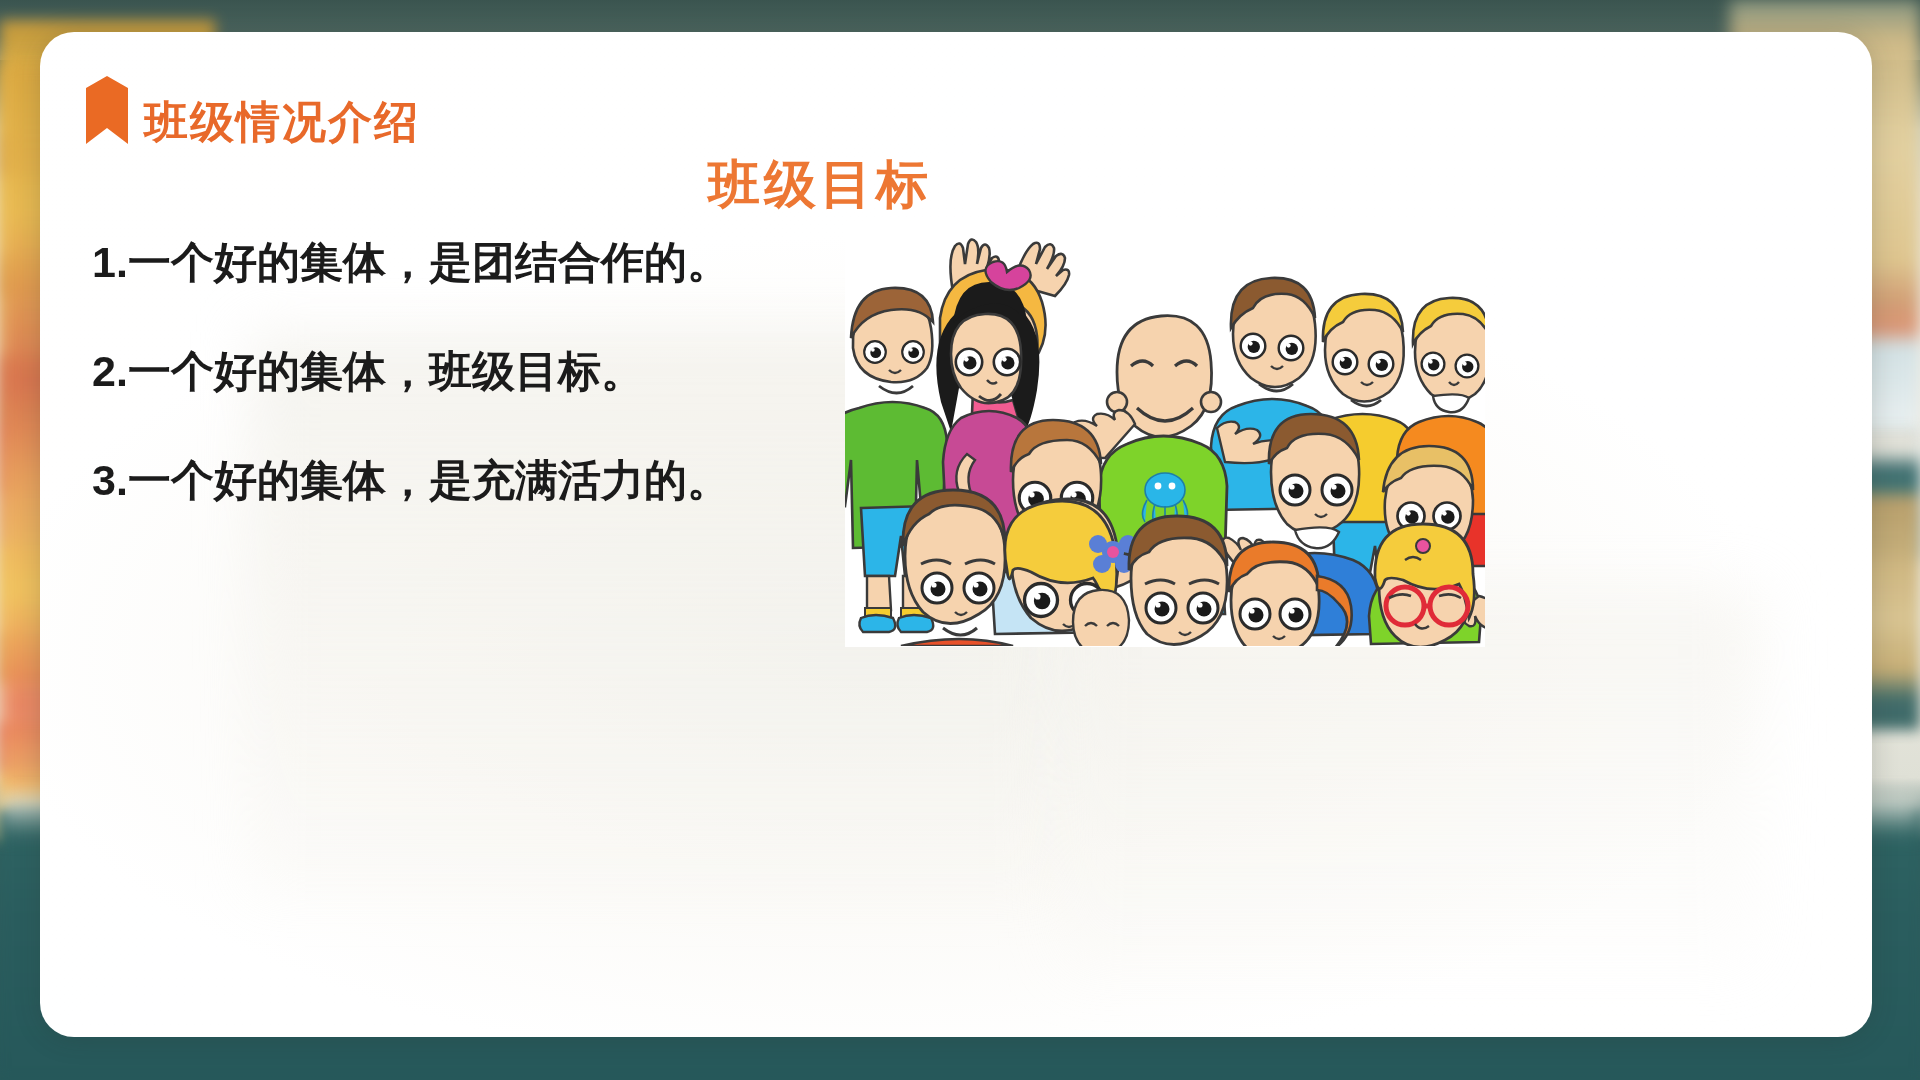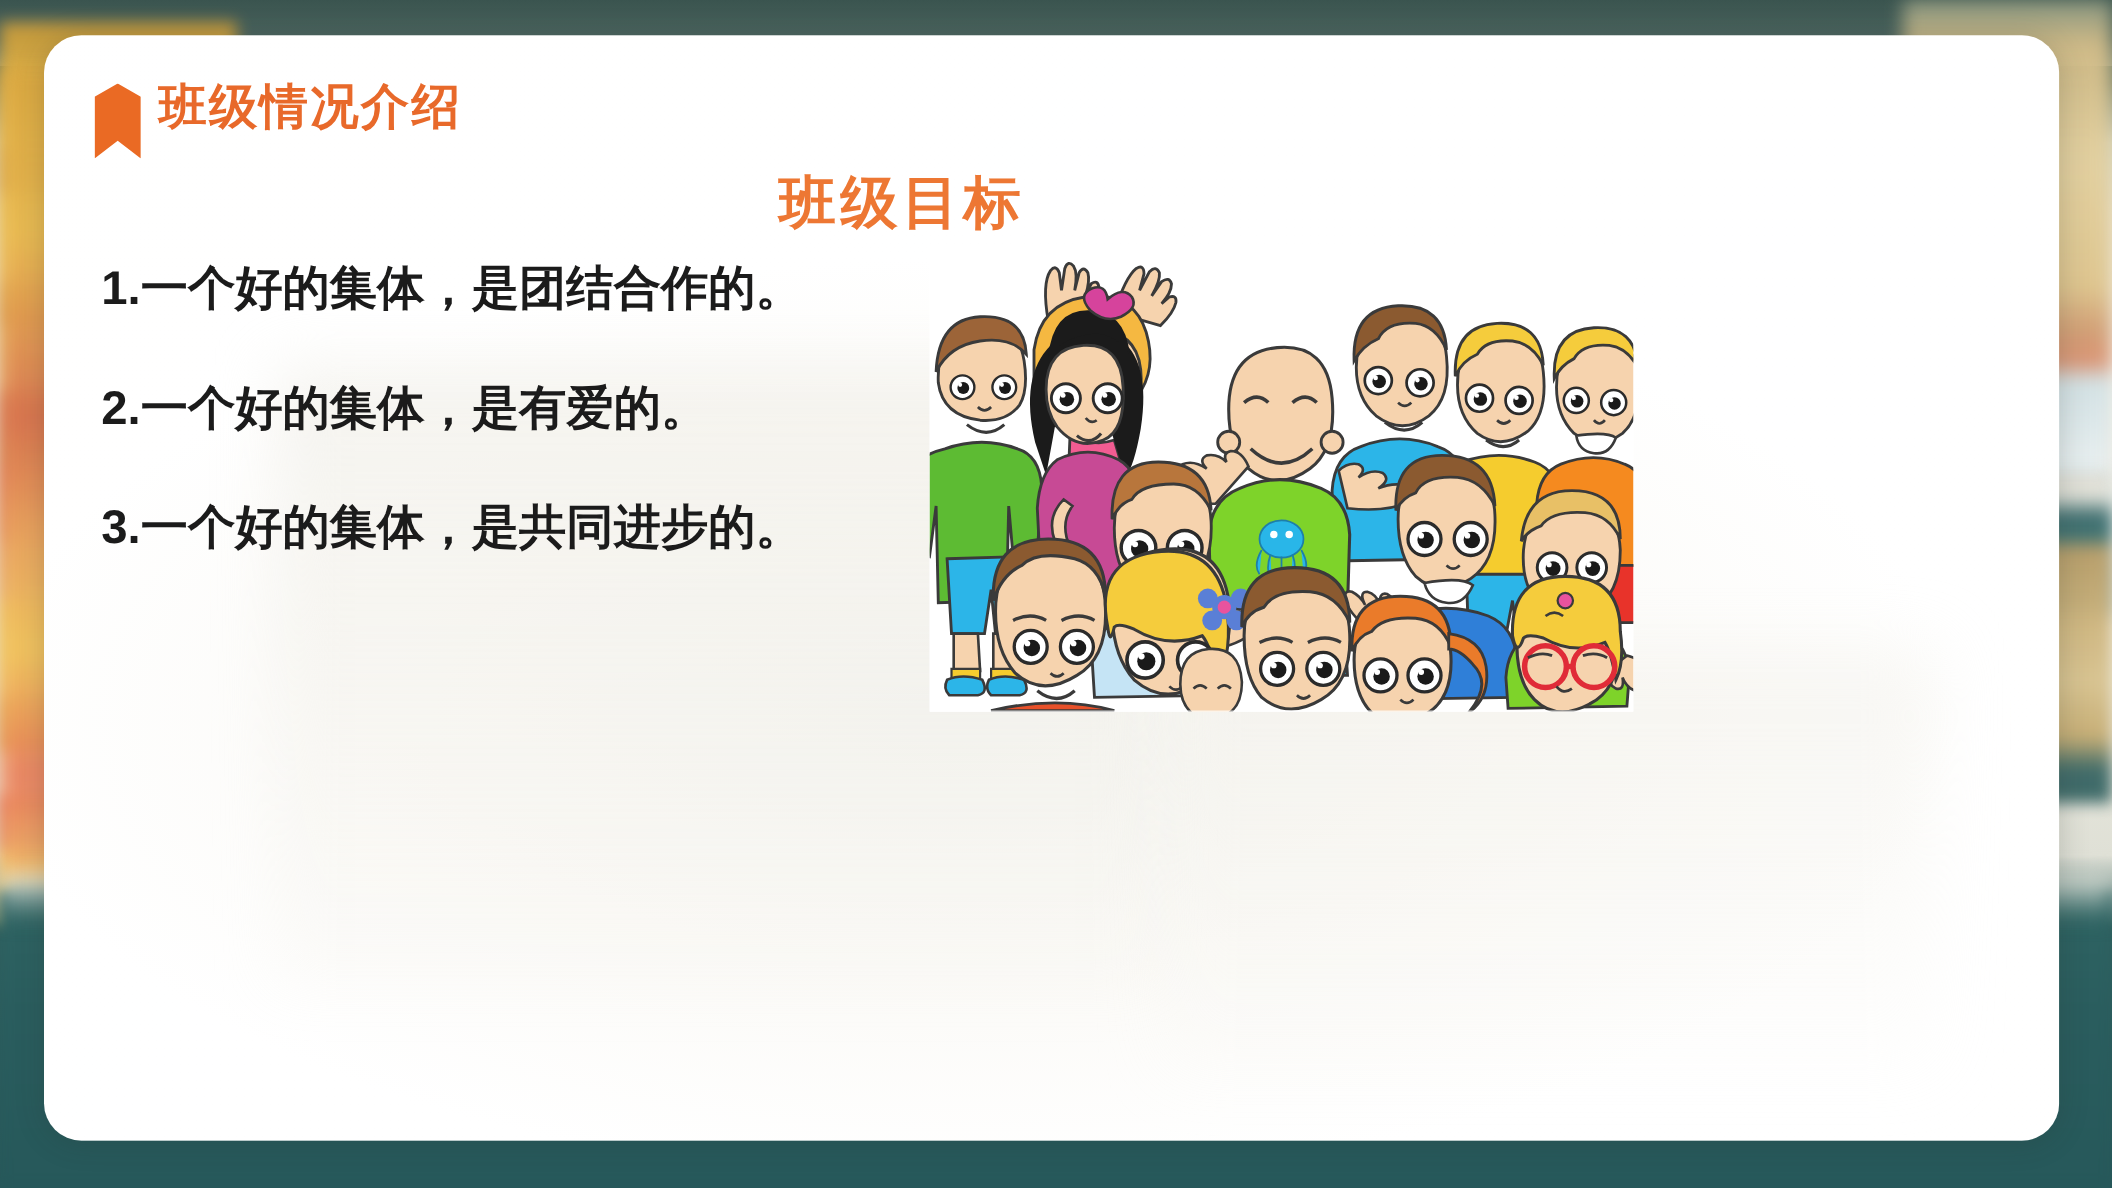--- a/index.html
+++ b/index.html
@@ -116,21 +116,21 @@
   .card-ghost2 {
     position:absolute; left:1020px; top:560px; width:700px; height:380px;
     background:linear-gradient(180deg,rgba(242,240,233,.5),rgba(250,249,245,.15));
     filter:blur(30px);
     pointer-events:none;
   }
 
   
   #header-row {
     position:absolute; left:46px; top:44px;
-    display:flex; align-items:flex-start; gap:16px;
+    display:flex; align-items:flex-end; gap:16px;
   }
   #bookmark-icon { width:42px; height:68px; flex:0 0 auto; display:block; }
   #header-title {
     font-size:44px;
     font-weight:bold;
     color:#e8692a;
     letter-spacing:2px;
     line-height:1;
     white-space:nowrap;
   }
@@ -203,24 +203,24 @@
     <span id="header-title">班级情况介绍</span>
   </div>
 
   <div id="main-title">班级目标</div>
 
   <div id="goal-list">
     <div class="goal-item">
       <span class="goal-num">1.</span><span>一个好的集体，是团结合作的。</span>
     </div>
     <div class="goal-item">
-      <span class="goal-num">2.</span><span>一个好的集体，是有爱的。</span>
+      <span class="goal-num">2.</span><span>一个好的集体，班级目标。</span>
     </div>
     <div class="goal-item">
-      <span class="goal-num">3.</span><span>一个好的集体，是共同进步的。</span>
+      <span class="goal-num">3.</span><span>一个好的集体，是充满活力的。</span>
     </div>
   </div>
 
   <div id="illustration">
     <svg id="kids-svg" viewBox="0 0 640 425">
       <defs>
         <g id="eyeL">
             <circle r="15" fill="#fff" stroke="#2b2b2b" stroke-width="3"></circle>
             <circle r="7.5" cx="1" cy="1" fill="#1a1a1a"></circle>
             <circle r="2.6" cx="-3" cy="-3" fill="#fff"></circle>

